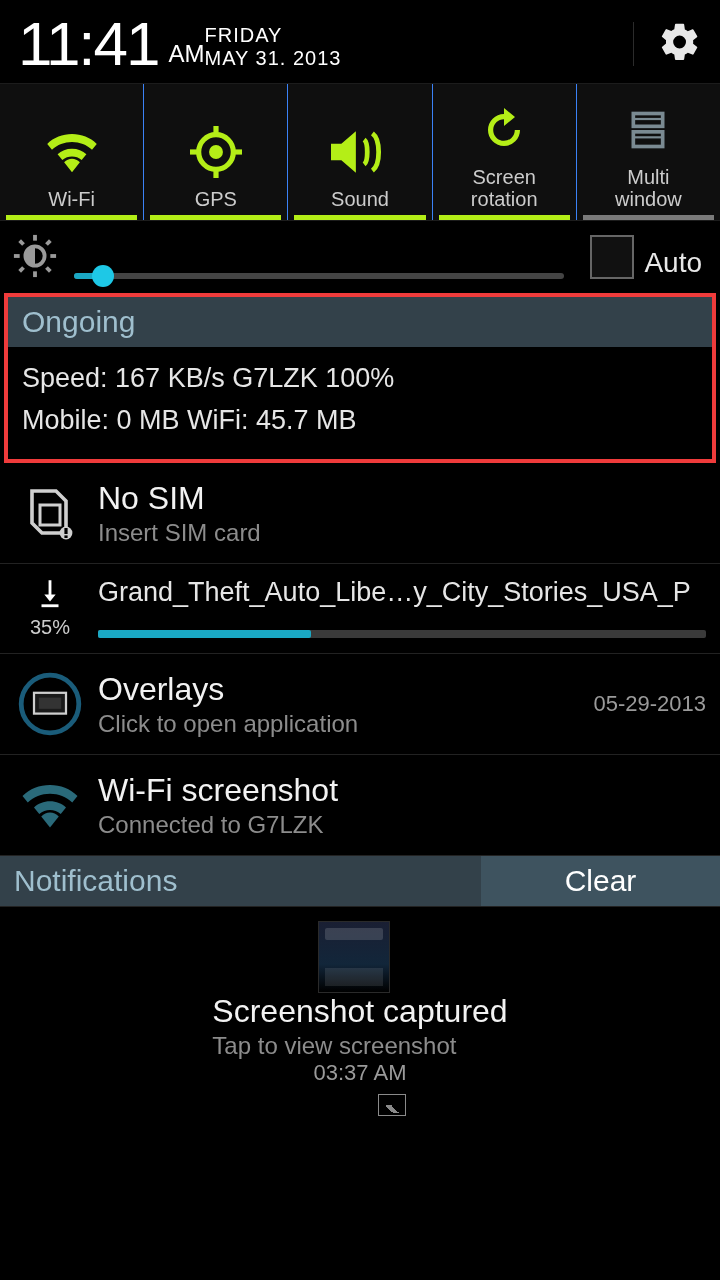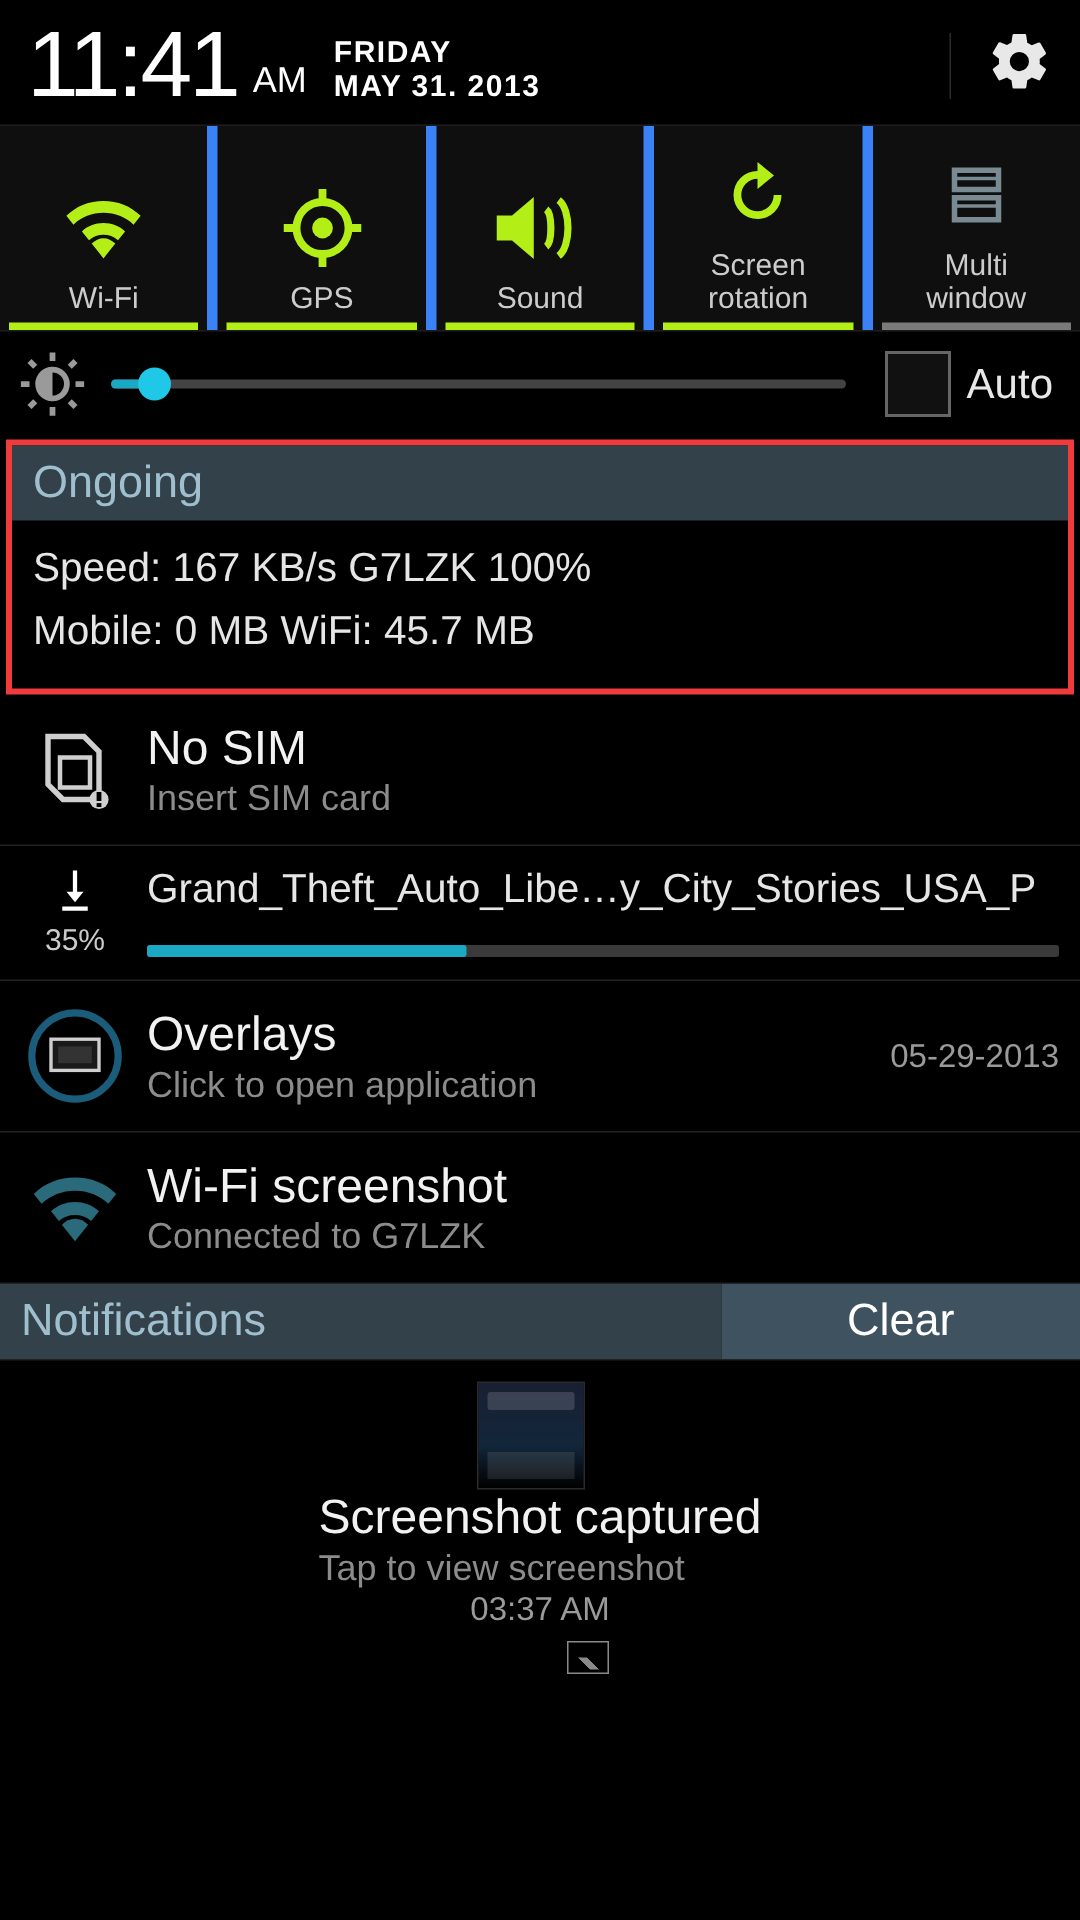--- a/index.html
+++ b/index.html
@@ -2,38 +2,38 @@
 <html><head>
 <meta charset="utf-8">
 <style>
   * { margin: 0; padding: 0; box-sizing: border-box; font-family: Arial, Helvetica, sans-serif; -webkit-font-smoothing: antialiased; }
   body { background: #000; color: #fff; width: 720px; height: 1280px; overflow: hidden; }
 
   
   .status-bar { display: flex; align-items: center; padding: 8px 18px 4px 18px; }
   .time { font-size: 62px; font-weight: 300; letter-spacing: -2px; text-align: center; }
   .ampm { font-size: 24px; font-weight: 300; margin-left: 10px; margin-top: 20px; }
-  .date-block { margin-left: 18px; margin-top: 6px; font-weight: bold; }
+  .date-block { margin-top: 6px; }
   .date-block .day { font-size: 20px; letter-spacing: 1px; }
   .date-block .date { font-size: 20px; letter-spacing: 1px; }
   .status-spacer { flex: 1; }
   .vdiv { width: 1px; height: 44px; background: #2b2b2b; margin-right: 24px; }
   .gear { width: 44px; height: 44px; }
 
   
   .toggles { display: flex; background: #0f0f0f; border-top: 1px solid #1c1c1c; border-bottom: 1px solid #1c1c1c; }
-  .toggle { flex: 1; display: flex; flex-direction: column; align-items: center; justify-content: flex-end; padding: 14px 4px 10px 4px; border-right: 7px solid #3b82f6; position: relative; }
+  .toggle { flex: 1; display: flex; flex-direction: column; align-items: center; justify-content: flex-end; padding: 14px 4px 10px 4px; border-right: 1px solid #3b82f6; position: relative; }
   .toggle:last-child { border-right: none; }
   .toggle .icon-slot { height: 64px; display: flex; align-items: center; justify-content: center; }
   .toggle .label { font-size: 20px; color: #ccc; margin-top: 4px; white-space: pre-line; text-align: center; line-height: 22px; }
   .underline { position: absolute; bottom: 0; left: 6px; right: 6px; height: 5px; background: #7a7a7a; }
   .underline.active { background: #b4ee17; }
 
   
-  .brightness { display: flex; align-items: center; padding: 12px 18px 12px 12px; }
+  .brightness { display: flex; align-items: flex-end; padding: 12px 18px 12px 12px; }
   .brightness .bicon { width: 46px; height: 46px; margin-right: 8px; }
   .slider-track { flex: 1; height: 6px; background: #444; border-radius: 3px; position: relative; margin: 0 8px; }
   .slider-fill { height: 6px; background: #1aa8c4; border-radius: 3px; width: 6%; }
   .slider-thumb { position: absolute; top: 50%; left: 6%; transform: translate(-50%, -50%); width: 22px; height: 22px; background: #1ec8e6; border-radius: 50%; }
   .checkbox { width: 44px; height: 44px; border: 2px solid #666; background: #111; margin: 0 10px 0 18px; }
   .auto-label { font-size: 28px; color: #e8e8e8; }
 
   
   .ongoing-wrap { border: 4px solid #ef3b3b; margin: 2px 4px 0 4px; }
   .section-header { background: #33414a; color: #9fbfce; font-size: 30px; padding: 8px 14px; }

